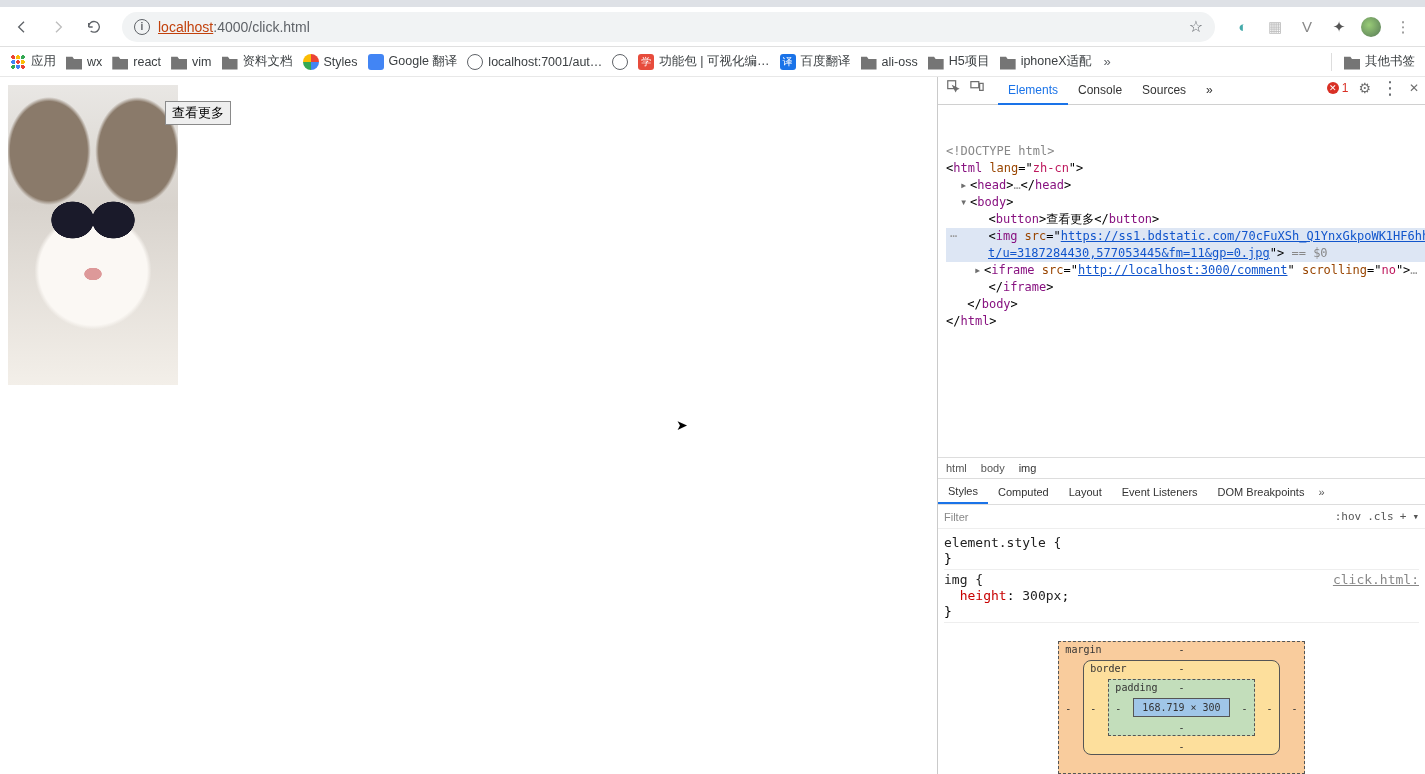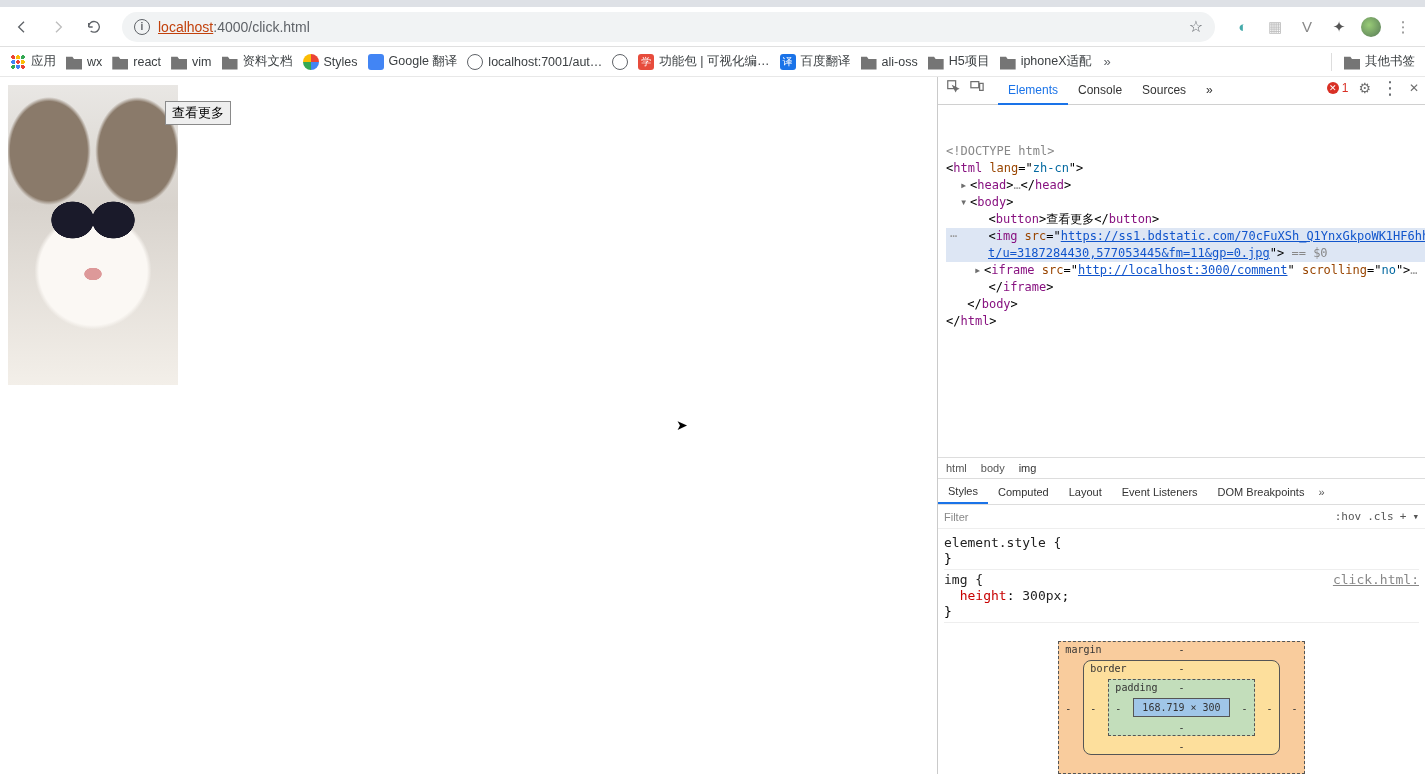--- a/index.html
+++ b/index.html
@@ -95,21 +95,21 @@
 .dt-tab.active{color:#1a73e8;border-bottom:2px solid #1a73e8;}
 .dt-toolbar .right{margin-left:auto;display:flex;align-items:center;gap:10px;}
 .err{display:flex;align-items:center;gap:3px;color:#d93025;font-weight:500;}
 .err-dot{width:12px;height:12px;border-radius:50%;background:#d93025;color:#fff;font-size:9px;display:flex;align-items:center;justify-content:center;}
 .gear{font-size:14px;color:#6e6e6e;}
 
 .tree{flex:0 0 auto;padding:6px 0 6px 8px;font-family:Menlo,Consolas,monospace;font-size:12px;line-height:17px;white-space:nowrap;overflow:hidden;margin-top:32px;}
 .tree .ln{padding-left:0;}
 .tree .i1{padding-left:14px;} .tree .i2{padding-left:28px;} .tree .i3{padding-left:42px;}
 .tree .tri{display:inline-block;width:10px;color:#6e6e6e;}
-.p-tag{color:#881280;} .p-attr{color:#994500;} .p-val{color:#0369a1;} .p-link{color:#1155cc;text-decoration:underline;} .p-grey{color:#888;}
+.p-tag{color:#881280;} .p-attr{color:#994500;} .p-val{color:#be185d;} .p-link{color:#1155cc;text-decoration:underline;} .p-grey{color:#888;}
 .tree .sel{background:#dde6f4;}
 .tree .ellips{color:#999;}
 .tree-spacer{flex:1;}
 .crumbs{height:22px;border-top:1px solid #ddd;border-bottom:1px solid #ddd;display:flex;align-items:center;gap:14px;padding:0 8px;font-size:11px;}
 .crumbs span{color:#555;}
 .crumbs span.sel{color:#333;font-weight:500;}
 
 .styles-tabs{height:26px;display:flex;align-items:center;border-bottom:1px solid #ddd;font-size:11px;}
 .styles-tabs .stab{padding:5px 10px;color:#333;}
 .styles-tabs .stab.active{border-bottom:2px solid #1a73e8;color:#333;}

